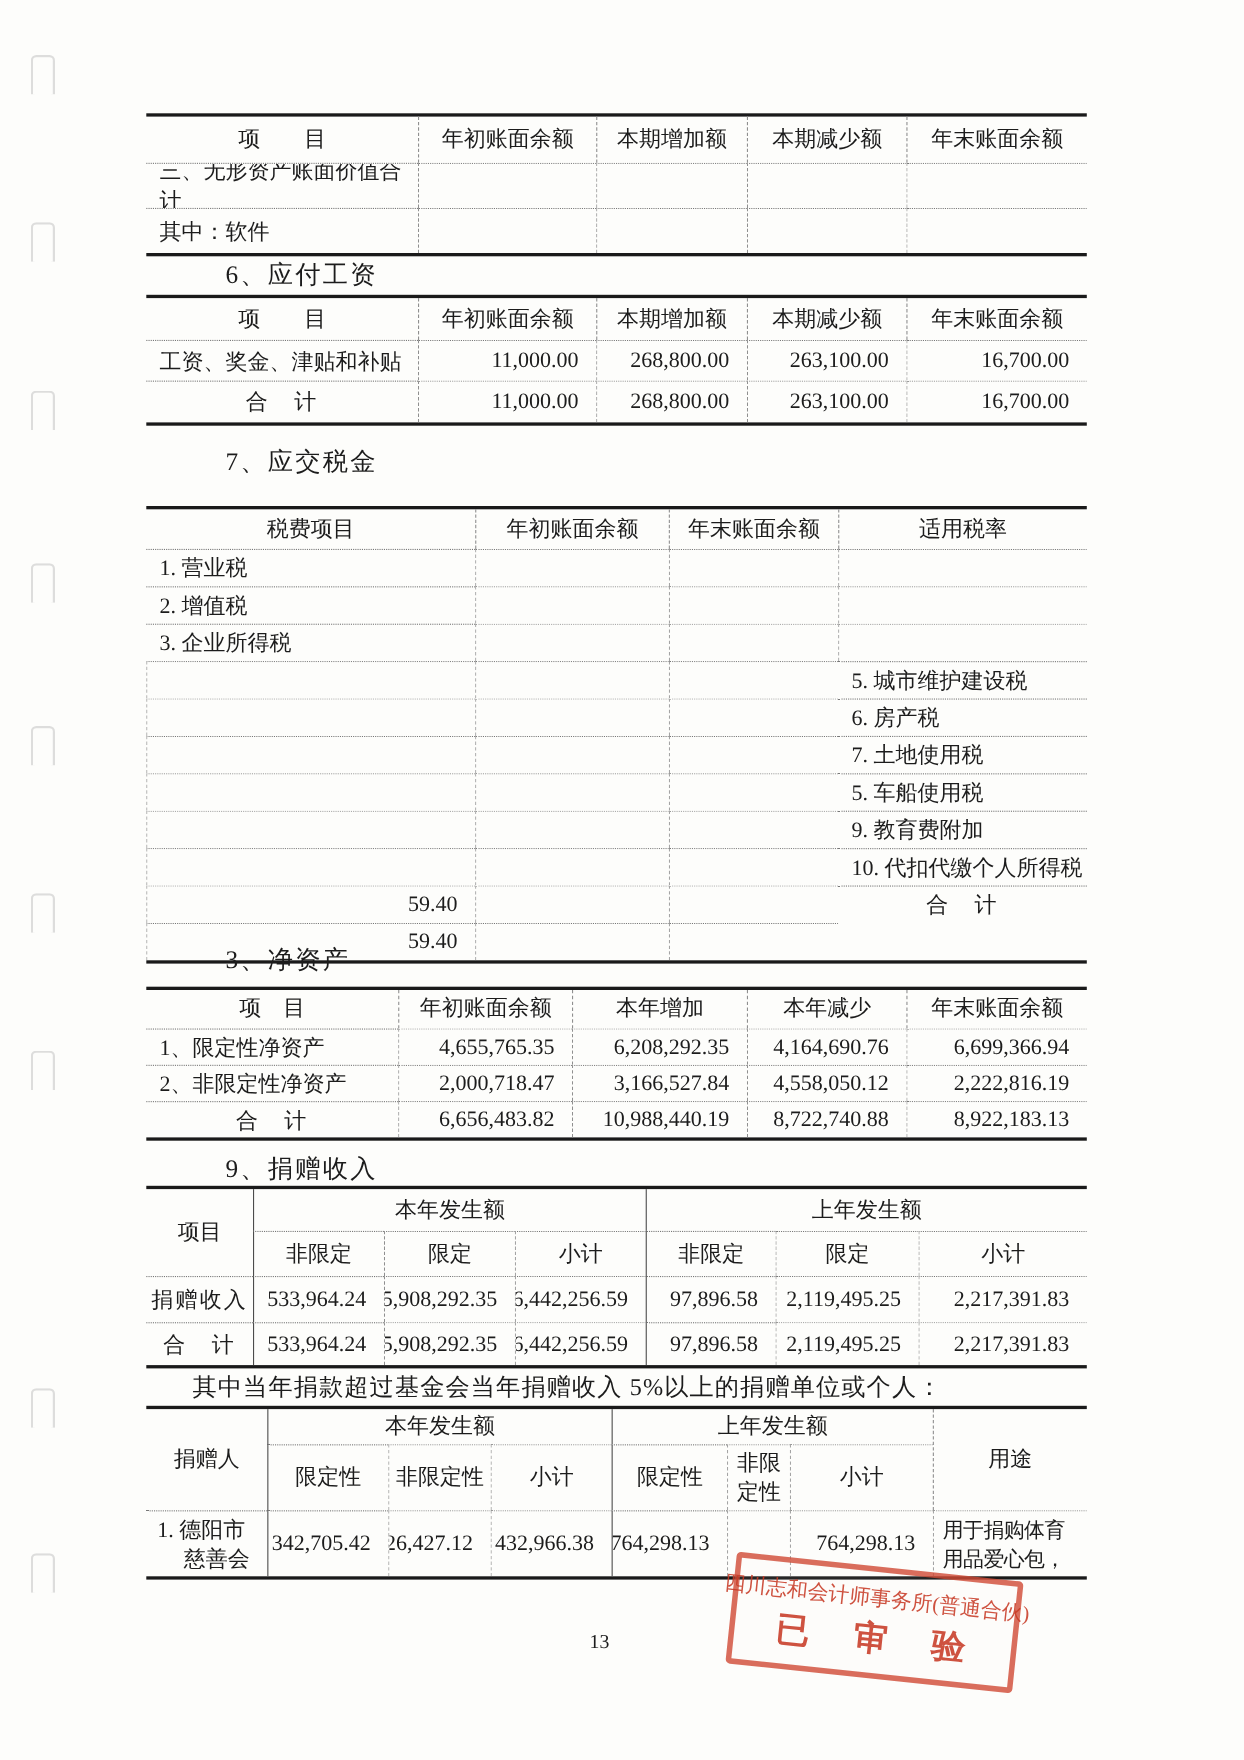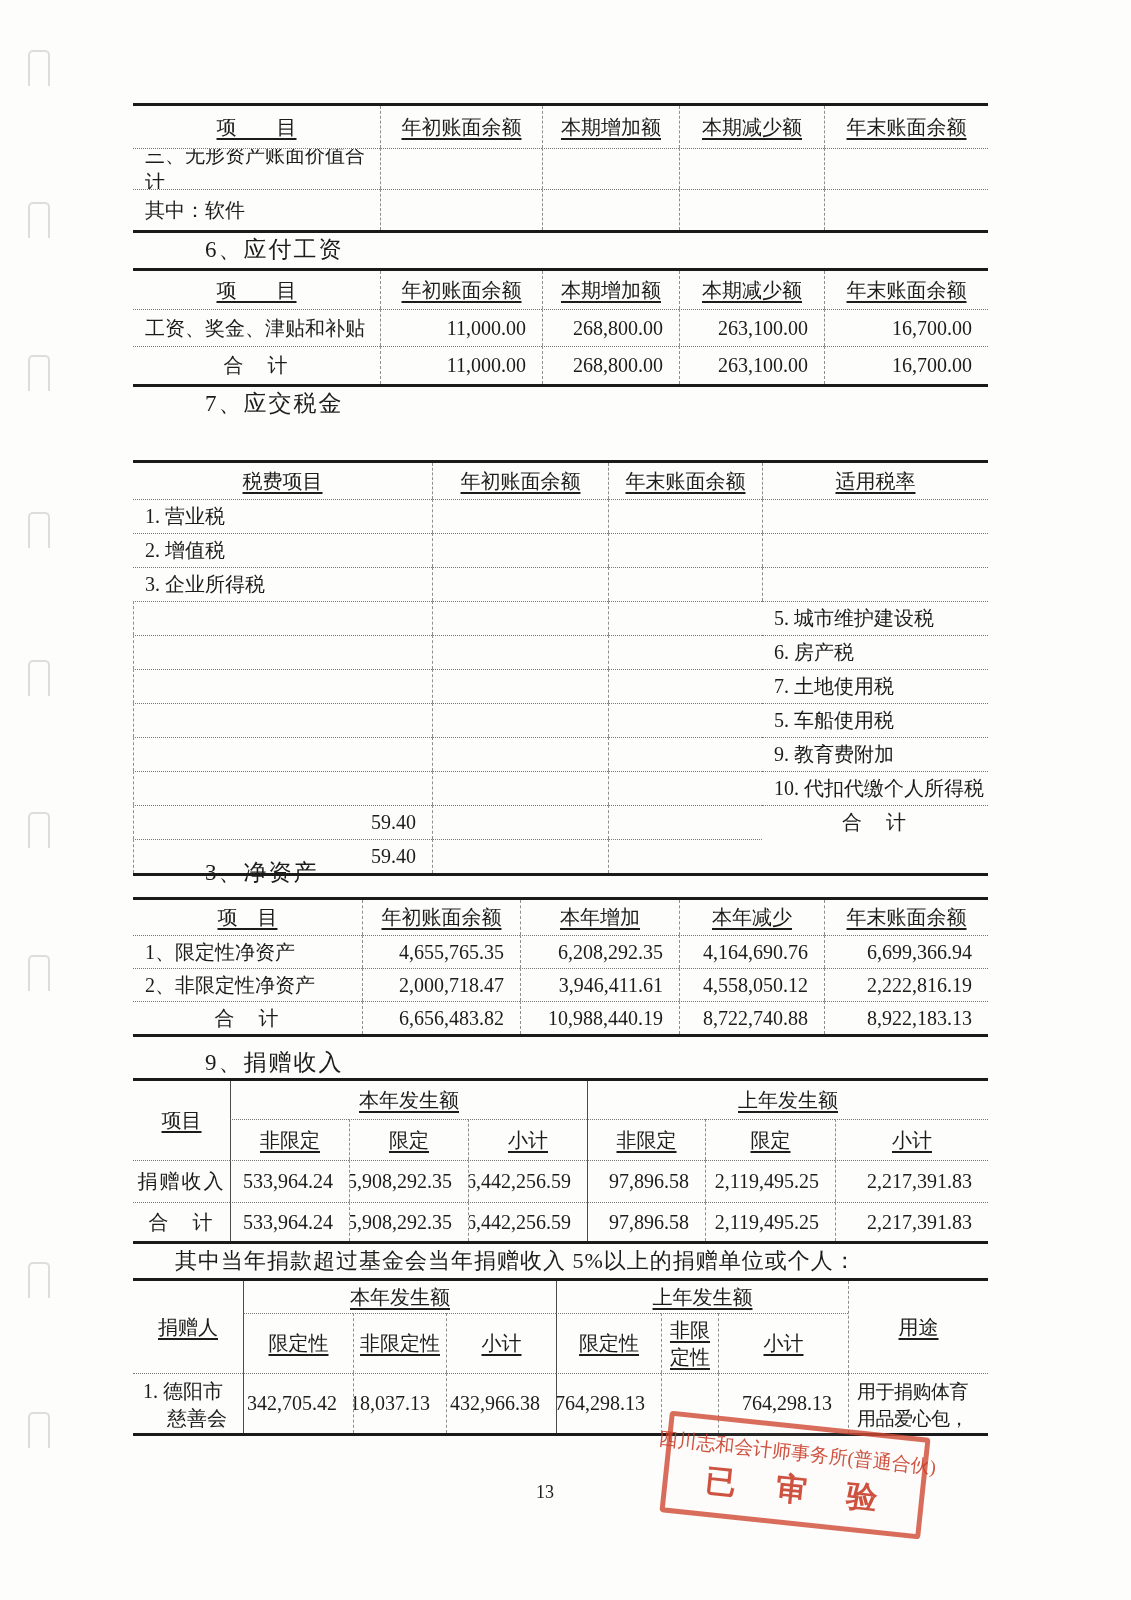--- a/index.html
+++ b/index.html
@@ -15,21 +15,21 @@
   .note{position:absolute;left:175px;top:1246px;font-size:22px;letter-spacing:1px;}
   
   .tbl{position:absolute;display:grid;width:855px;box-sizing:content-box;
        border-top:3px solid #1a1a1a;border-bottom:3px solid #1a1a1a;}
   .c{box-sizing:border-box;display:flex;align-items:center;font-size:20px;
      border-left:1px dashed #8f8f8f;border-top:1px dotted #777;overflow:hidden;}
   .nl{border-left:none;}
   .nt{border-top:none;}
   .vs{border-left:1px solid #4c4c4c;text-align:right;}
   .hd{justify-content:center;text-align:center;line-height:1.35;}
-  .hd>span{text-decoration:underline;text-underline-offset:4px;}
+  .hd>span{text-underline-offset:4px;}
   .lab{padding-left:12px;}
   .num{justify-content:flex-end;padding-right:16px;}
   .ctr{justify-content:center;letter-spacing:2px;}
   .donor{display:block;padding:4px 4px 0 34px;text-indent:-24px;line-height:27px;}
   .purpose{display:block;padding:4px 2px 0 8px;line-height:27px;font-size:19px;letter-spacing:-0.5px;}
   
   .stamp{position:absolute;left:664px;top:1424px;width:252px;height:92px;
          border:5px solid rgba(208,74,53,.8);border-radius:4px;transform:rotate(6deg);
          display:flex;flex-direction:column;align-items:center;justify-content:center;
          color:rgba(199,58,38,.88);background:rgba(255,240,236,.06);}
@@ -103,21 +103,21 @@
     <div class="c num">268,800.00</div>
     <div class="c num">263,100.00</div>
     <div class="c num">16,700.00</div>
     <div class="c ctr nl">合　计</div>
     <div class="c num">11,000.00</div>
     <div class="c num">268,800.00</div>
     <div class="c num">263,100.00</div>
     <div class="c num">16,700.00</div>
   </div>
 
-  <div class="sec-title" style="top:388px">7、应交税金</div>
+  <div class="sec-title" style="top:404px">7、应交税金</div>
 
   <div class="tbl" style="left:133px;top:432px;grid-template-columns:299px 176px 154px 226px;grid-template-rows:36px repeat(11,34px);margin-top:28px;">
     <div class="c hd nl nt">
         <span>税费项目</span>
       </div>
     <div class="c hd nt">
         <span>年初账面余额</span>
       </div>
     <div class="c hd nt">
         <span>年末账面余额</span>
@@ -201,21 +201,21 @@
       </div>
 
     <div class="c lab nl">1、限定性净资产</div>
     <div class="c num">4,655,765.35</div>
     <div class="c num">6,208,292.35</div>
     <div class="c num">4,164,690.76</div>
     <div class="c num">6,699,366.94</div>
 
     <div class="c lab nl">2、非限定性净资产</div>
     <div class="c num">2,000,718.47</div>
-    <div class="c num">3,946,411.61</div>
+    <div class="c num">3,166,527.84</div>
     <div class="c num">4,558,050.12</div>
     <div class="c num">2,222,816.19</div>
 
     <div class="c ctr nl">合　计</div>
     <div class="c num">6,656,483.82</div>
     <div class="c num">10,988,440.19</div>
     <div class="c num">8,722,740.88</div>
     <div class="c num">8,922,183.13</div>
   </div>
 
@@ -298,21 +298,21 @@
       </div>
     <div class="c hd" style="grid-area:2/6/3/7">
         <span>非限定性</span>
       </div>
     <div class="c hd" style="grid-area:2/7/3/8">
         <span>小计</span>
       </div>
 
     <div class="c donor nl" style="grid-area:3/1/4/2">1. 德阳市慈善会</div>
     <div class="c num vs" style="grid-area:3/2/4/3">342,705.42</div>
-    <div class="c num" style="grid-area:3/3/4/4">18,037.13</div>
+    <div class="c num" style="grid-area:3/3/4/4">26,427.12</div>
     <div class="c num" style="grid-area:3/4/4/5">432,966.38</div>
     <div class="c num vs" style="grid-area:3/5/4/6">764,298.13</div>
     <div class="c num" style="grid-area:3/6/4/7"></div>
     <div class="c num" style="grid-area:3/7/4/8">764,298.13</div>
     <div class="c purpose" style="grid-area:3/8/4/9">用于捐购体育用品爱心包，关</div>
   </div>
 
   <div class="stamp">
     <div class="stamp-line1">四川志和会计师事务所(普通合伙)</div>
     <div class="stamp-line2">已审验</div>

